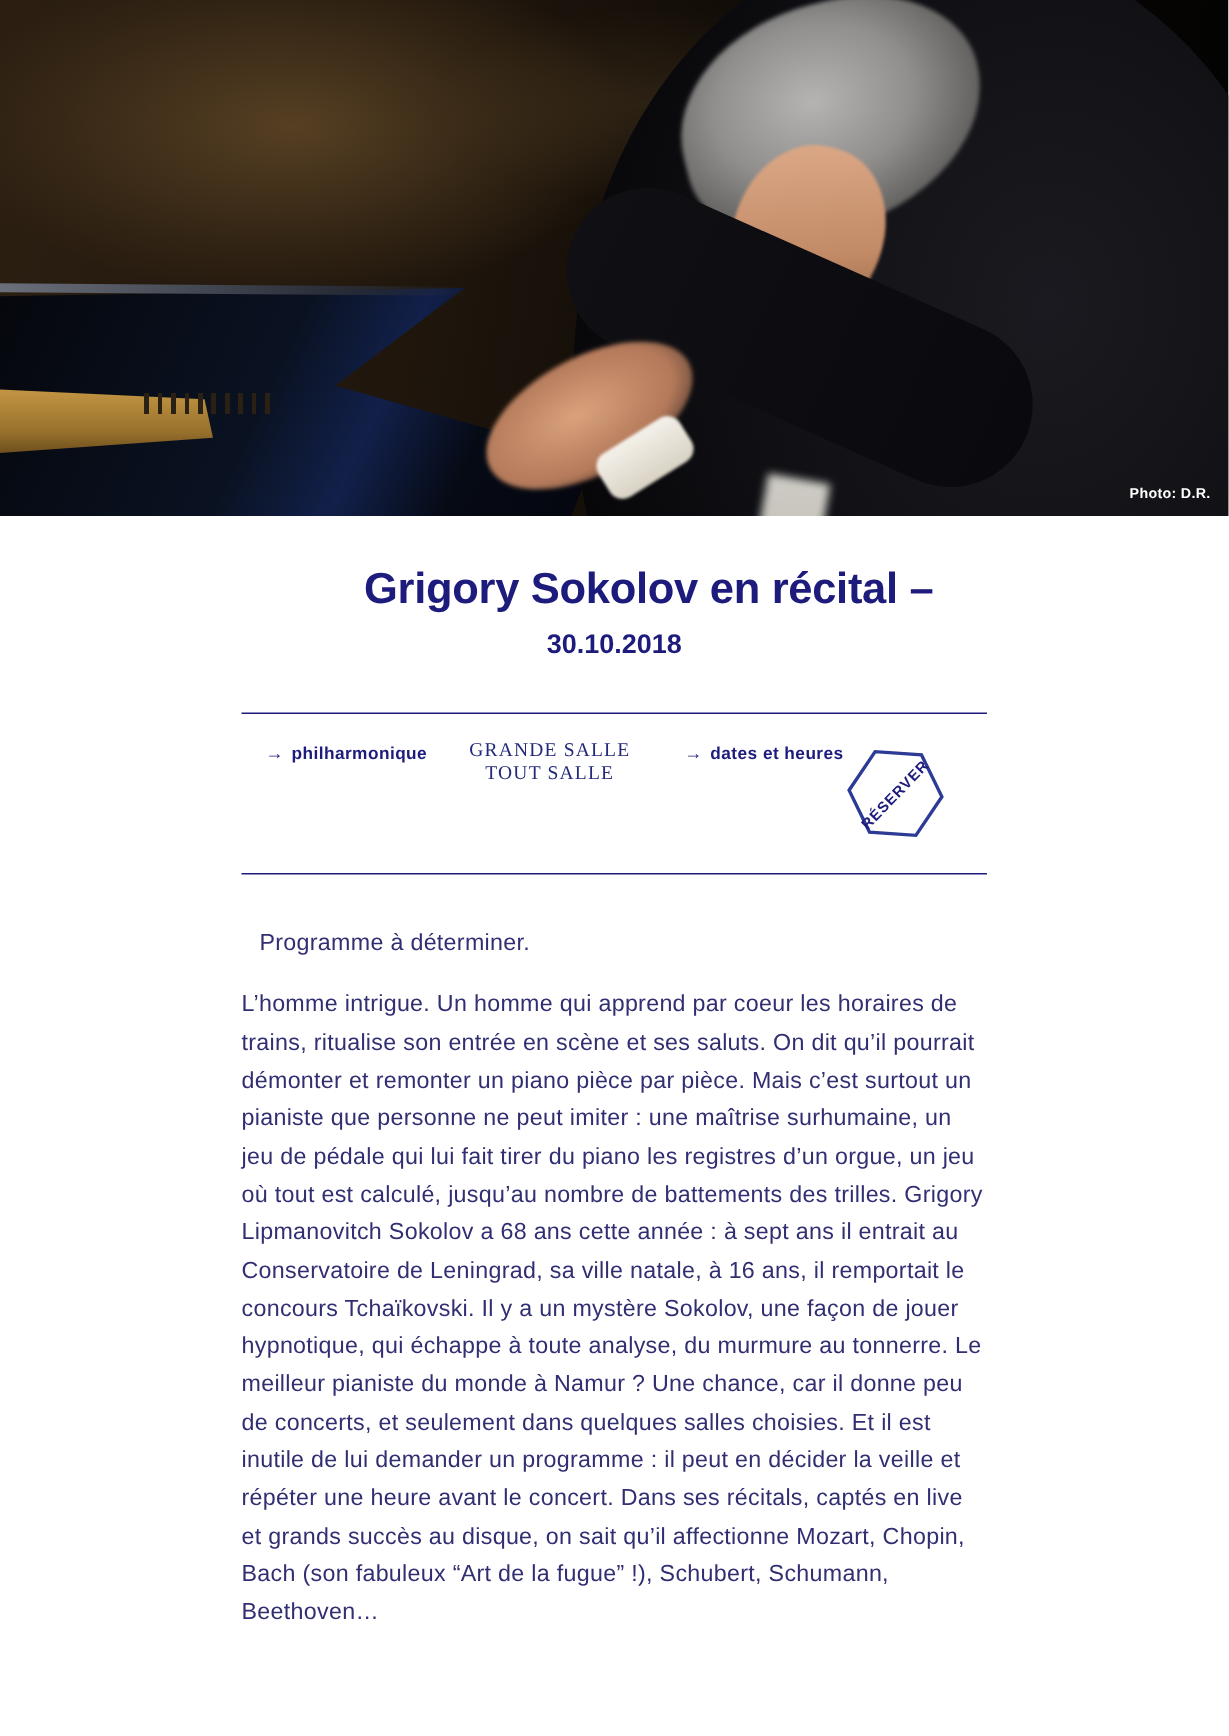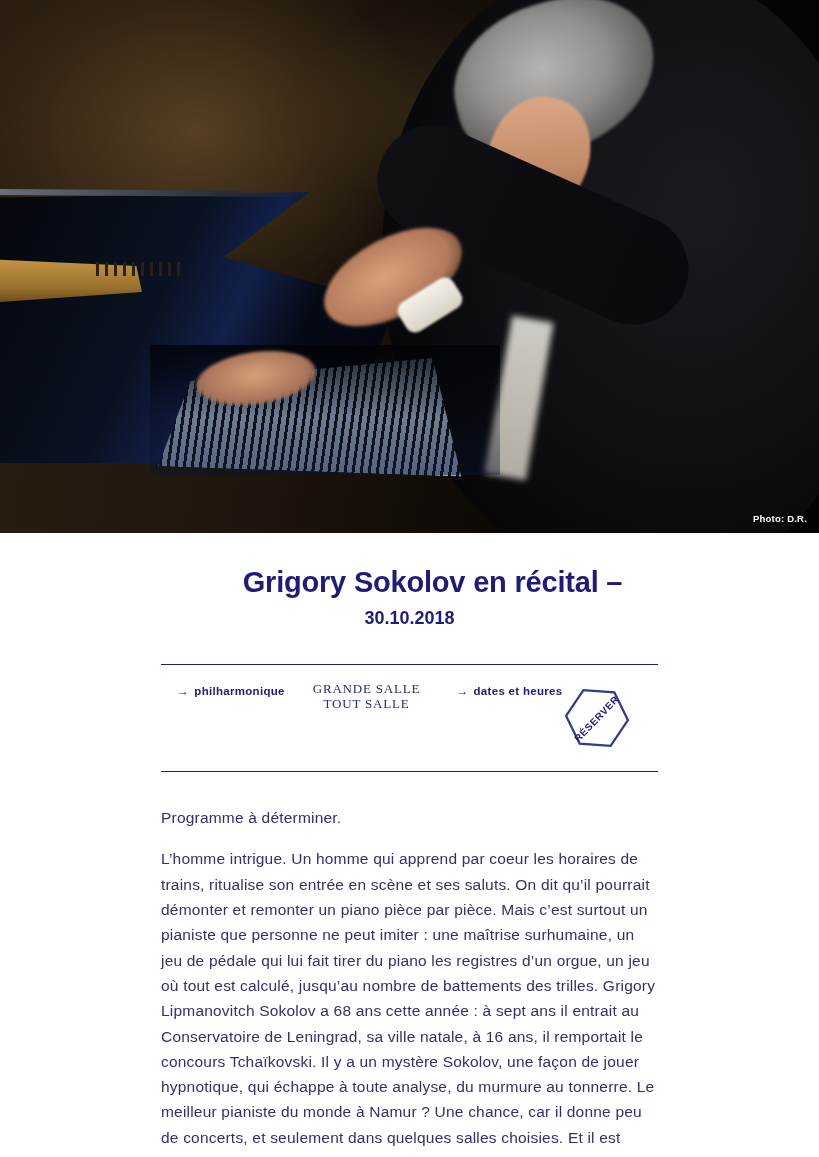--- a/index.html
+++ b/index.html
@@ -2,21 +2,21 @@
 <html><head>
 <meta charset="utf-8">
 <style>
   html,body{margin:0;padding:0;}
   body{
     width:819px;height:1157px;overflow:hidden;background:#ffffff;
     font-family:"Liberation Sans", sans-serif;
     -webkit-font-smoothing:antialiased;
   }
   
-  .hero{position:relative;width:819px;height:533px;overflow:hidden;
+  .hero{position:relative;width:819px;height:344px;overflow:hidden;
     background:linear-gradient(100deg,#2c1f12 0%,#1e150c 38%,#0b0805 66%,#020202 100%);}
   .hero .glow{position:absolute;left:-12%;top:-18%;width:72%;height:85%;
     background:radial-gradient(closest-side,rgba(128,96,52,.55),rgba(86,64,34,.28) 55%,rgba(0,0,0,0) 78%);}
   .hero .glow2{position:absolute;left:30%;top:-5%;width:45%;height:50%;
     background:radial-gradient(closest-side,rgba(96,74,42,.30),rgba(0,0,0,0) 75%);}
   .suit{position:absolute;right:-60px;top:-40px;width:500px;height:620px;
     background:radial-gradient(ellipse at 62% 38%,#1a1a20 0%,#0e0e12 52%,#040406 82%);
     border-radius:46% 54% 42% 58%;transform:rotate(7deg);}
   .arm{position:absolute;left:368px;top:170px;width:330px;height:110px;
     background:linear-gradient(90deg,#101014,#0a0a0e);border-radius:60px;
@@ -69,21 +69,21 @@
     font-weight:bold;letter-spacing:.3px;cursor:pointer;text-decoration:none;margin-top:3px;}
   .meta-link .arrow{margin-right:5px;font-weight:normal;font-size:12px;}
   .meta-link.phil{margin-left:16px;}
   .venue{margin-left:28px;text-align:center;color:#232a7a;
     font-family:"Liberation Serif", serif;font-size:13px;letter-spacing:.8px;line-height:1.1;margin-top:1px;}
   .meta-link.dates{margin-left:36px;}
   .badge{margin-left:auto;margin-right:28px;width:66px;height:70px;cursor:pointer;
     transform:rotate(-8deg);margin-top:2px;}
   .badge svg{display:block;width:100%;height:100%;}
   .article{margin-top:37px;color:#312f72;}
-  .article .intro{font-size:15.5px;letter-spacing:.2px;margin:0;}
+  .article .intro{font-size:15.5px;letter-spacing:.2px;margin:12px;}
   .article .body-par{font-size:15.5px;letter-spacing:.2px;line-height:25.3px;margin:19px 0 0 0;}
 </style>
 </head>
 <body>
 
 <div class="hero">
   <div class="glow"></div>
   <div class="glow2"></div>
   <div class="lid"></div>
   <div class="lid-edge"></div>

